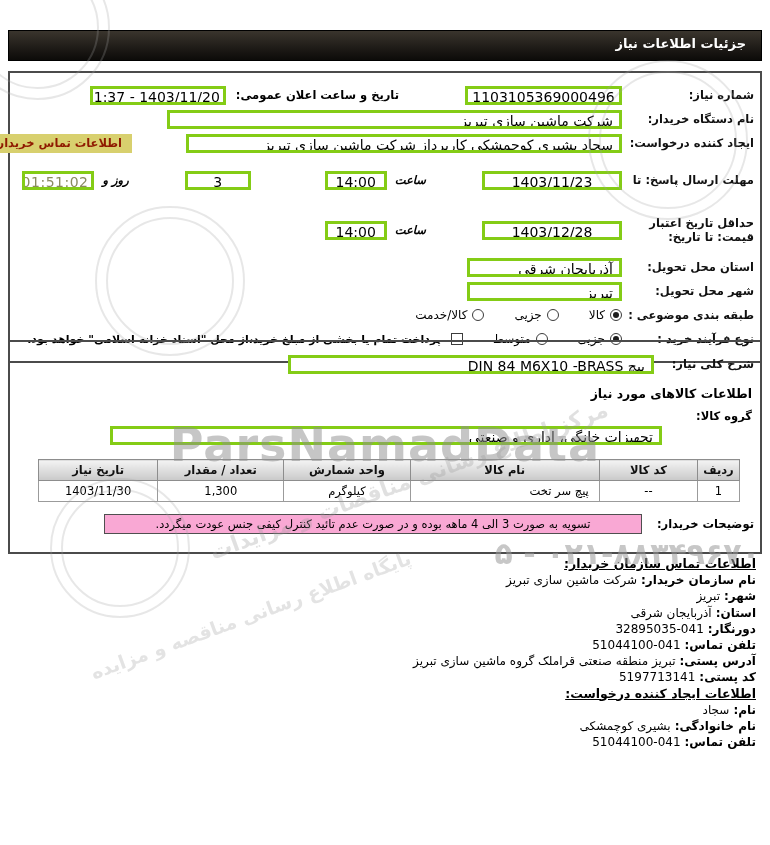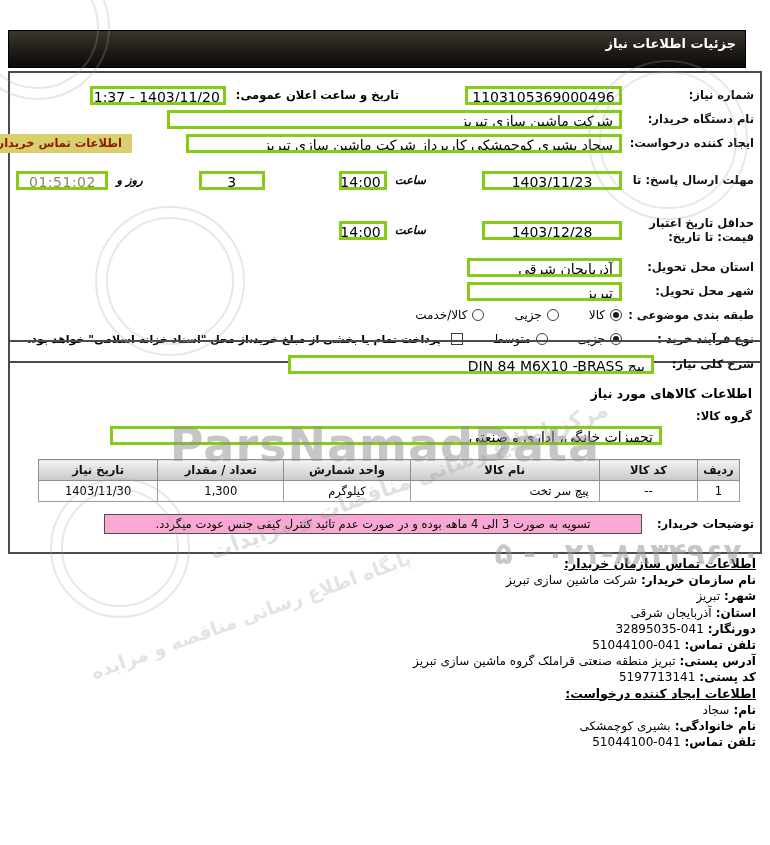--- a/index.html
+++ b/index.html
@@ -1,40 +1,40 @@
 <!DOCTYPE html>
 <html lang="fa"><head>
 <meta charset="utf-8">
 <style>
   *{box-sizing:border-box;margin:0;padding:0;}
   html,body{margin:0;padding:0;}
   body{width:770px;height:845px;background:#ffffff;font-family:"DejaVu Sans",sans-serif;}
   .page{position:relative;width:770px;height:845px;background:#ffffff;overflow:hidden;direction:rtl;}
 
   
-  .titlebar{position:absolute;top:30px;right:24px;left:8px;height:38px;
+  .titlebar{position:absolute;top:30px;right:8px;left:8px;height:31px;
     background:linear-gradient(180deg,#3a352d 0%,#191613 70%,#0c0b09 100%);
     border:1px solid #000;color:#fff;font-size:13px;font-weight:bold;
-    line-height:25px;padding-right:9px;}
+    line-height:25px;padding-right:15px;}
 
   
   .box{position:absolute;right:8px;left:8px;border:2px solid #4b4b4b;background:transparent;padding:8px 6px;}
   .box1{top:71px;}
   .box2{top:340px;padding-bottom:14px;}
 
   .frow{display:flex;align-items:center;margin:4px 0;min-height:20px;font-size:12px;}
   .lbl{width:132px;flex:none;font-weight:bold;font-size:11.5px;color:#111;line-height:14px;}
   .lbl-sm{width:100px;flex:none;font-weight:bold;font-size:11.5px;color:#111;}
   .lbl2{font-weight:bold;font-size:11.5px;margin:0 18px 0 10px;flex:none;}
   .mid{font-weight:bold;font-size:11.5px;margin:16px 8px;flex:none;font-style:italic;}
   .inp{border:3px solid #84cc16;background:#fff;height:19px;line-height:17px;font-size:14px;
        padding:0 3px;text-align:center;flex:none;color:#000;overflow:hidden;white-space:nowrap;margin-left:48px;}
   .inp.txt{text-align:right;padding:0 6px;}
   .w155{width:157px}.w135{width:136px}.w455{width:455px}.w400{width:436px}
-  .w140{width:140px}.w62{width:48px}.w66{width:66px}.w72{width:92px}
+  .w140{width:140px}.w62{width:62px}.w66{width:66px}.w72{width:72px}
   .w150{width:155px}.w462{width:366px}.w550{width:552px}.w538{width:538px}
   .spacer{width:26px;flex:none;}
   .countdown{color:#8a8a60;letter-spacing:.5px;}
   .contact-link{background:#d8d06e;color:#8f1a00;font-weight:bold;font-size:11.5px;height:19px;
     line-height:19px;padding:0 10px;margin-right:6px;flex:none;cursor:pointer;}
 
   .opt{display:flex;align-items:center;gap:5px;margin-left:30px;flex:none;cursor:pointer;}
   .radio{width:12px;height:12px;border:1px solid #3c3c3c;border-radius:50%;background:#fff;
     display:inline-block;position:relative;flex:none;}
   .radio.sel::after{content:"";position:absolute;left:2px;top:2px;right:2px;bottom:2px;

